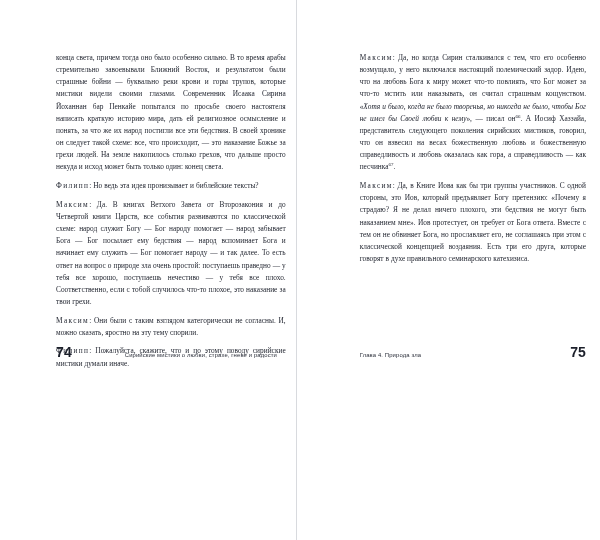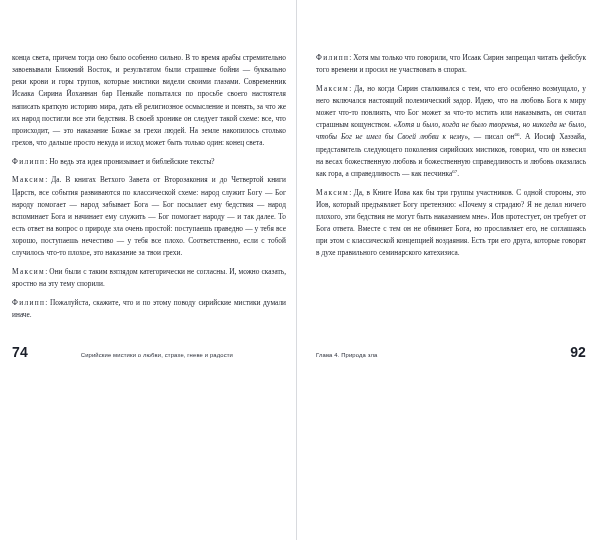--- a/index.html
+++ b/index.html
@@ -26,20 +26,21 @@
     top: 0;
     width: 1px;
     height: 540px;
     background: #d8dade;
   }
   .page {
     position: relative;
     width: 300px;
     height: 417px;
     box-sizing: border-box;
+    margin-left: 44px;
   }
   .page-left  { padding: 52px 14px 0 12px; }
   .page-right { padding: 52px 14px 0 16px; }
 
   .body-col {
     width: 100%;
   }
   p.para {
     margin: 0 0 6.5px 0;
     font-size: 7.35px;
@@ -120,30 +121,29 @@
     <div class="folio-row left">
       <span class="folio-num">74</span>
       <span class="running-head">Сирийские мистики о любви, страхе, гневе и радости</span>
       <span class="spacer"></span>
     </div>
   </div>
 
   <div class="page page-right">
     <div class="body-col">
 
-      <p class="para"><span class="speaker">Филипп</span><span>: Хотя мы только что говорили, что Исаак Сирин запрещал читать фейсбук того времени и просил не участвовать в спорах.</span></p>
 
       <p class="para"><span class="speaker">Максим</span><span>: Да, но когда Сирин сталкивался с тем, что его особенно возмущало, у него включался настоящий полемический задор. Идею, что на любовь Бога к миру может что-то повлиять, что Бог может за что-то мстить или наказывать, он считал страшным кощунством. «</span><span class="q-italic">Хотя и было, когда не было творенья, но никогда не было, чтобы Бог не имел бы Своей любви к нему</span><span>», — писал он</span><sup class="fn">66</sup><span>. А Иосиф Хаззайа, представитель следующего поколения сирийских мистиков, говорил, что он взвесил на весах божественную любовь и божественную справедливость и любовь оказалась как гора, а справедливость — как песчинка</span><sup class="fn">67</sup><span>.</span></p>
 
 
       <p class="para"><span class="speaker">Максим</span><span>: Да, в Книге Иова как бы три группы участников. С одной стороны, это Иов, который предъявляет Богу претензию: «Почему я страдаю? Я не делал ничего плохого, эти бедствия не могут быть наказанием мне». Иов протестует, он требует от Бога ответа. Вместе с тем он не обвиняет Бога, но прославляет его, не соглашаясь при этом с классической концепцией воздаяния. Есть три его друга, которые говорят в духе правильного семинарского катехизиса.</span></p>
 
 
     </div>
 
     <div class="folio-row right">
       <span class="running-head">Глава 4. Природа зла</span>
       <span class="spacer"></span>
-      <span class="folio-num">92</span>
+      <span class="folio-num">75</span>
     </div>
   </div>
 
 </div>
 
 </body></html>

